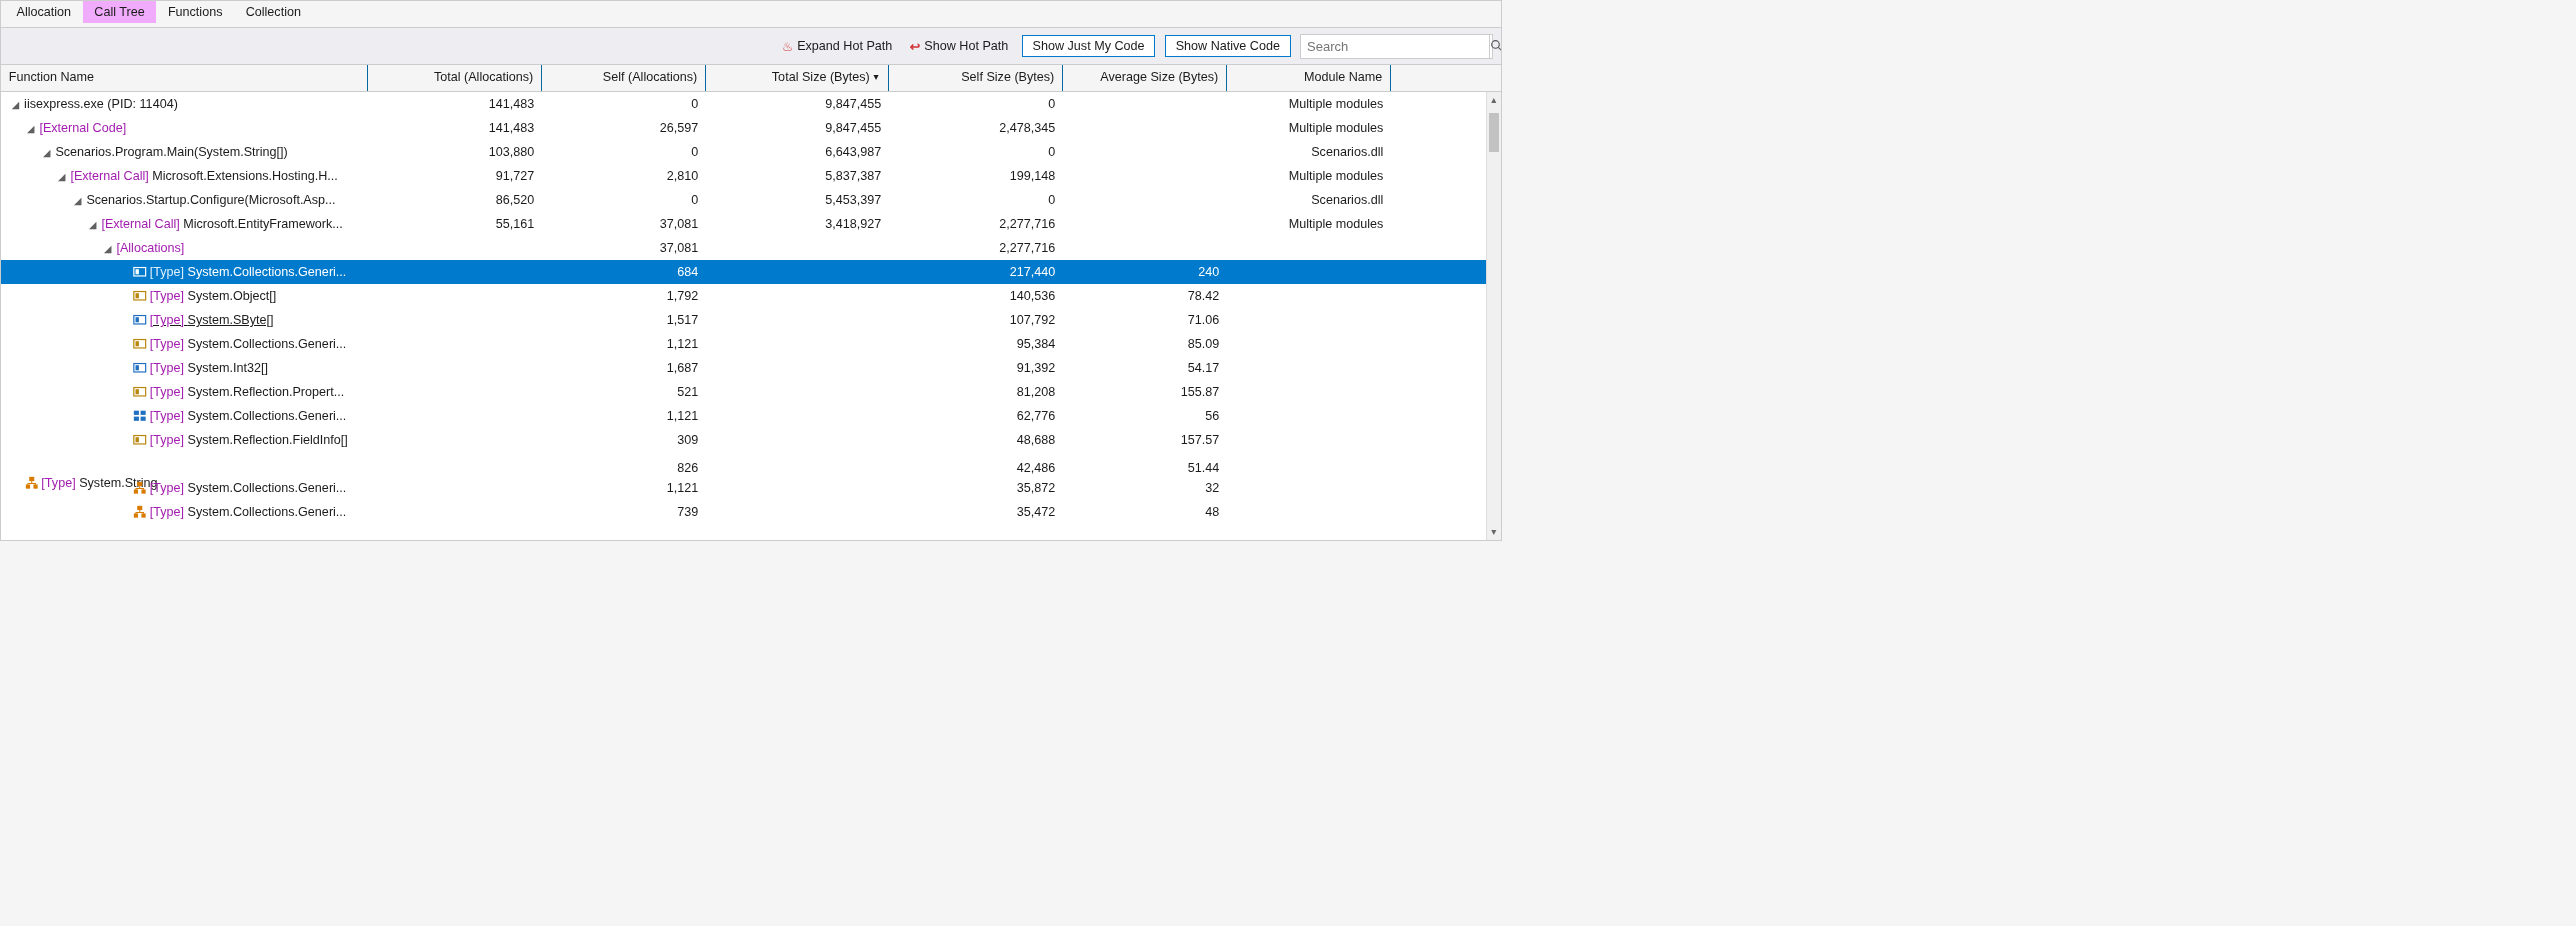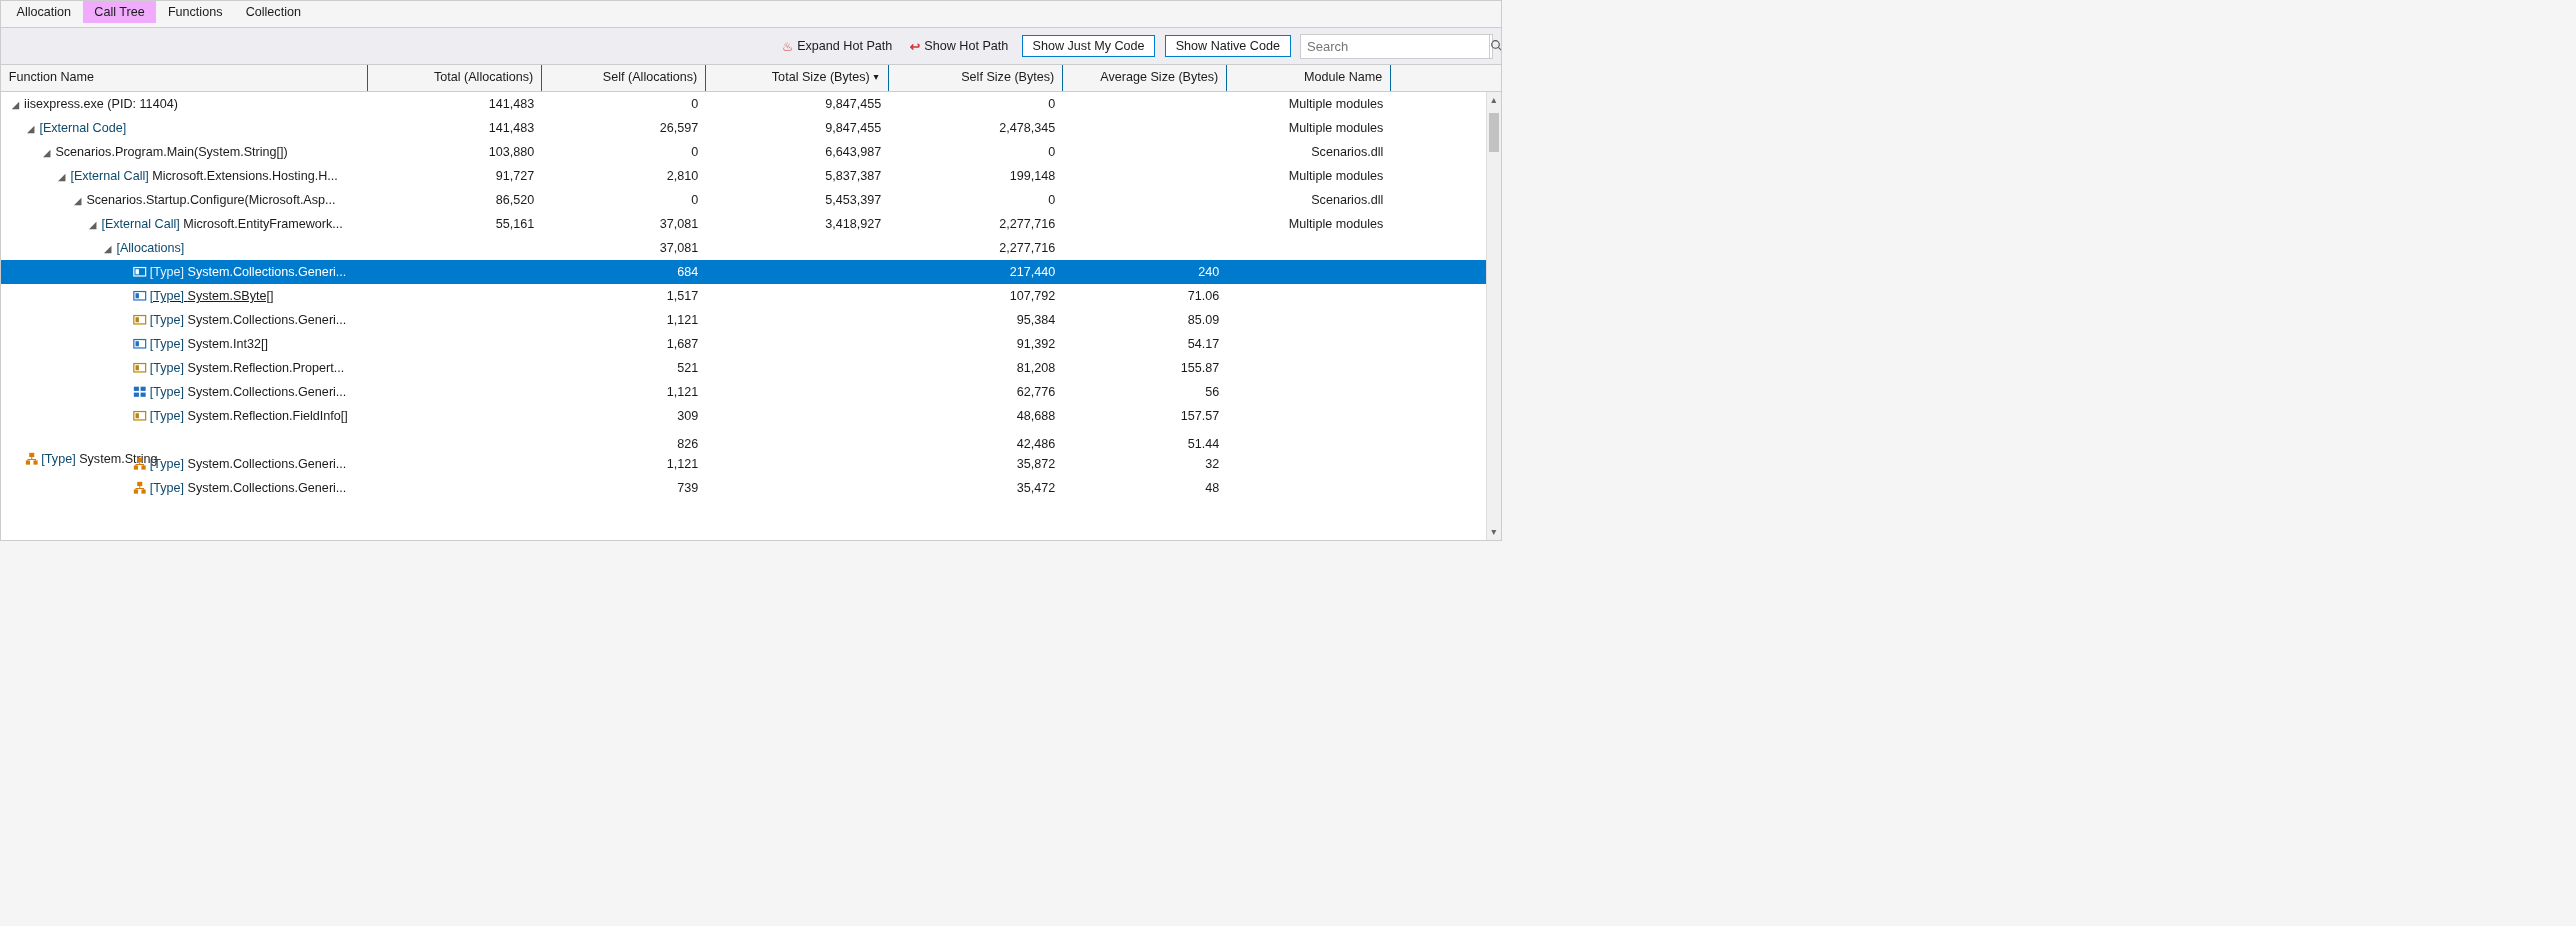--- a/index.html
+++ b/index.html
@@ -153,21 +153,21 @@
     height: 15.4px;
     align-items: center;
     justify-content: center;
     flex-shrink: 0;
   }
   .name-text {
     overflow: hidden;
     text-overflow: ellipsis;
     white-space: nowrap;
   }
-  .gray { color: #0c4a6e; }
+  .gray { color: #a21caf; }
   .row.selected .gray { color: #e0f0ff; }
   
   .scroll-track {
     position: absolute;
     right: 0; top: 0; bottom: 0;
     width: 15.4px;
     background: #f0f0f0;
     border-left: 1px solid #ddd;
   }
   .scroll-arrow {
@@ -336,20 +336,38 @@
           <span class="name-text"><span class="gray">[Type] </span>System.Collections.Generi...</span>
         </div>
         <div class="cell num"></div>
         <div class="cell num">684</div>
         <div class="cell num"></div>
         <div class="cell num">217,440</div>
         <div class="cell num">240</div>
         <div class="cell mod"></div>
       </div>
       <div class="row">
+        <div class="cell name-cell" style="padding-left: 116px;">
+          <span class="expander"></span>
+          <span class="type-icon">
+            <svg width="13.5" height="13.5" viewBox="0 0 16 16">
+              <rect x="1" y="3" width="14" height="10" fill="none" stroke="#b8860b" stroke-width="1.4"></rect>
+              <rect x="3" y="5" width="4" height="6" fill="#b8860b"></rect>
+            </svg>
+          </span>
+          <span class="name-text"><span class="gray">[Type] </span>System.Object[]</span>
+        </div>
+        <div class="cell num"></div>
+        <div class="cell num">1,792</div>
+        <div class="cell num"></div>
+        <div class="cell num">140,536</div>
+        <div class="cell num">78.42</div>
+        <div class="cell mod"></div>
+      </div>
+      <div class="row">
         <div class="cell name-cell" style="padding-left: 116px; text-decoration: underline;">
           <span class="expander"></span>
           <span class="type-icon">
             <svg width="13.5" height="13.5" viewBox="0 0 16 16">
               <rect x="1" y="3" width="14" height="10" fill="none" stroke="#1f6fc3" stroke-width="1.4"></rect>
               <rect x="3" y="5" width="4" height="6" fill="#1f6fc3"></rect>
             </svg>
           </span>
           <span class="name-text"><span class="gray">[Type] </span>System.SByte[]</span>
         </div>

